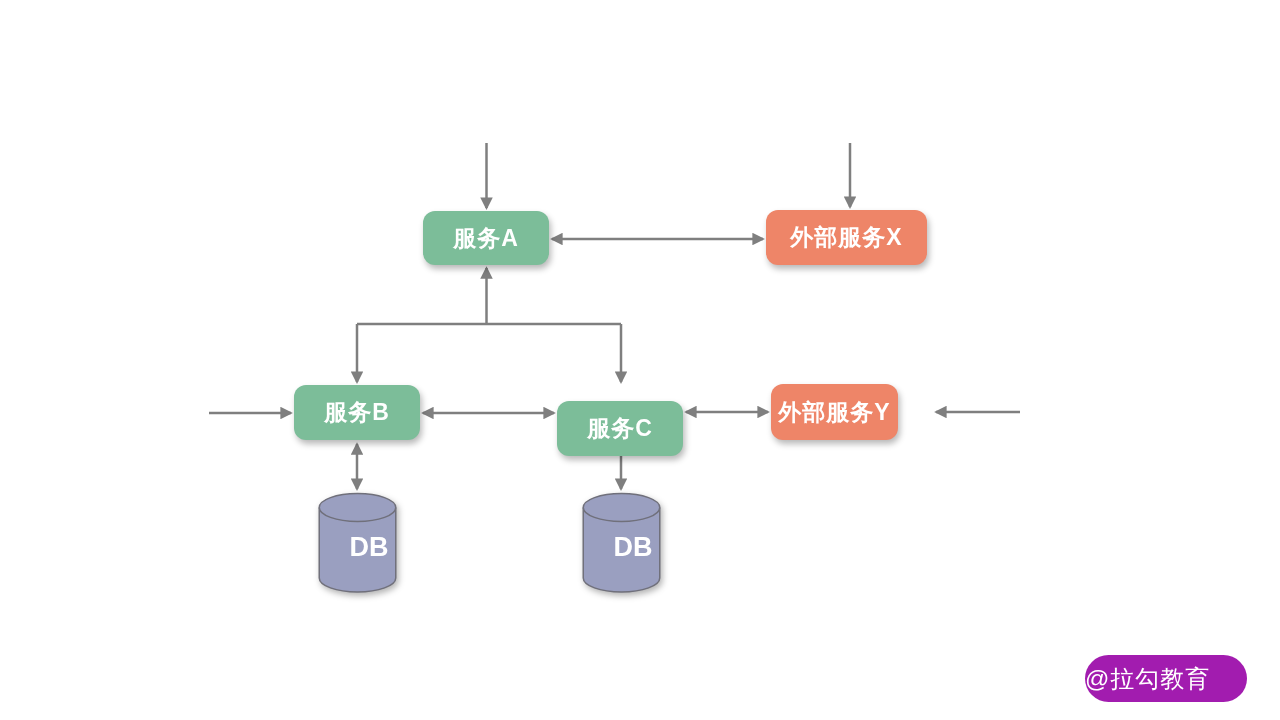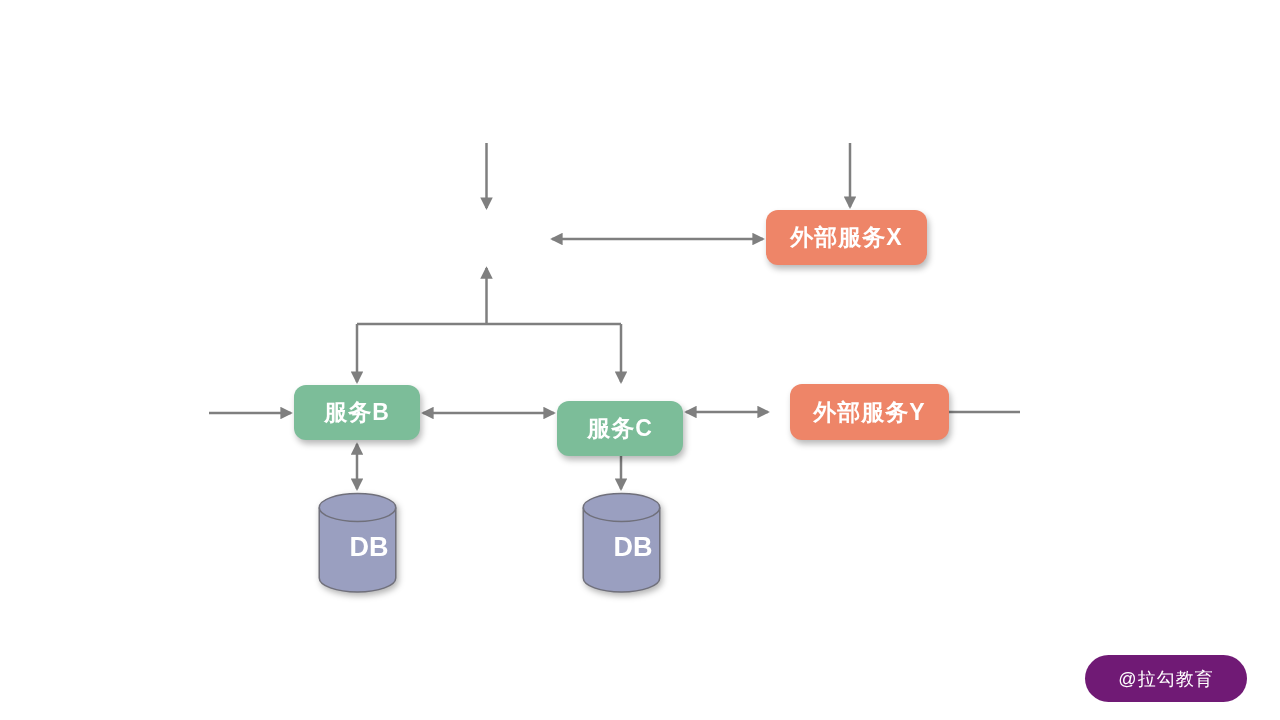--- a/index.html
+++ b/index.html
@@ -55,27 +55,26 @@
     font-size: 27px;
     font-weight: bold;
     padding-left: 23px;
   }
   .watermark {
     position: absolute;
     left: 1085px;
     top: 655px;
     width: 162px;
     height: 47px;
-    background: #701a75;
+    background: #a21caf;
     border-radius: 24px;
     display: flex;
     align-items: center;
-    justify-content: center;
     color: #ffffff;
-    font-size: 18px;
+    font-size: 24px;
     letter-spacing: 1px;
   }
 </style>
 </head>
 <body>
 
 <div class="canvas">
 
   <svg class="edges-layer" viewBox="0 0 1280 720">
     <defs>
@@ -91,34 +90,37 @@
     <line x1="357" y1="324" x2="357" y2="382" marker-end="url(#arrow)"></line>
     <line x1="621" y1="324" x2="621" y2="382" marker-end="url(#arrow)"></line>
     <line x1="209" y1="413" x2="291" y2="413" marker-end="url(#arrow)"></line>
     <line x1="423" y1="413" x2="554" y2="413" marker-start="url(#arrow)" marker-end="url(#arrow)"></line>
     <line x1="686" y1="412" x2="768" y2="412" marker-start="url(#arrow)" marker-end="url(#arrow)"></line>
     <line x1="1020" y1="412" x2="936" y2="412" marker-end="url(#arrow)"></line>
     <line x1="357" y1="444" x2="357" y2="489" marker-start="url(#arrow)" marker-end="url(#arrow)"></line>
     <line x1="621" y1="444" x2="621" y2="489" marker-start="url(#arrow)" marker-end="url(#arrow)"></line>
   </svg>
 
+  <div class="node service" style="left:423px; top:211px; width:126px; height:54px;">
+    <span>服务A</span>
+  </div>
 
   <div class="node service" style="left:294px; top:385px; width:126px; height:55px;">
     <span>服务B</span>
   </div>
 
   <div class="node external" style="left:766px; top:210px; width:161px; height:55px;">
     <span>外部服务X</span>
   </div>
 
   <div class="node service" style="left:557px; top:385px; width:126px; height:55px;margin-top:16px;">
     <span>服务C</span>
   </div>
 
-  <div class="node external" style="left:790px; top:384px; width:159px; height:56px;">
+  <div class="node external" style="left:771px; top:384px; width:127px; height:56px;">
     <span>外部服务Y</span>
   </div>
 
   <div class="db" style="left:318px; top:492px;">
     <svg width="79" height="101" viewBox="0 0 79 101">
       <path d="M1.25,15.5 L1.25,86 A38.25,14 0 0 0 77.75,86 L77.75,15.5"></path>
       <ellipse cx="39.5" cy="15.5" rx="38.25" ry="14"></ellipse>
     </svg>
     <span class="db-label">DB</span>
   </div>

